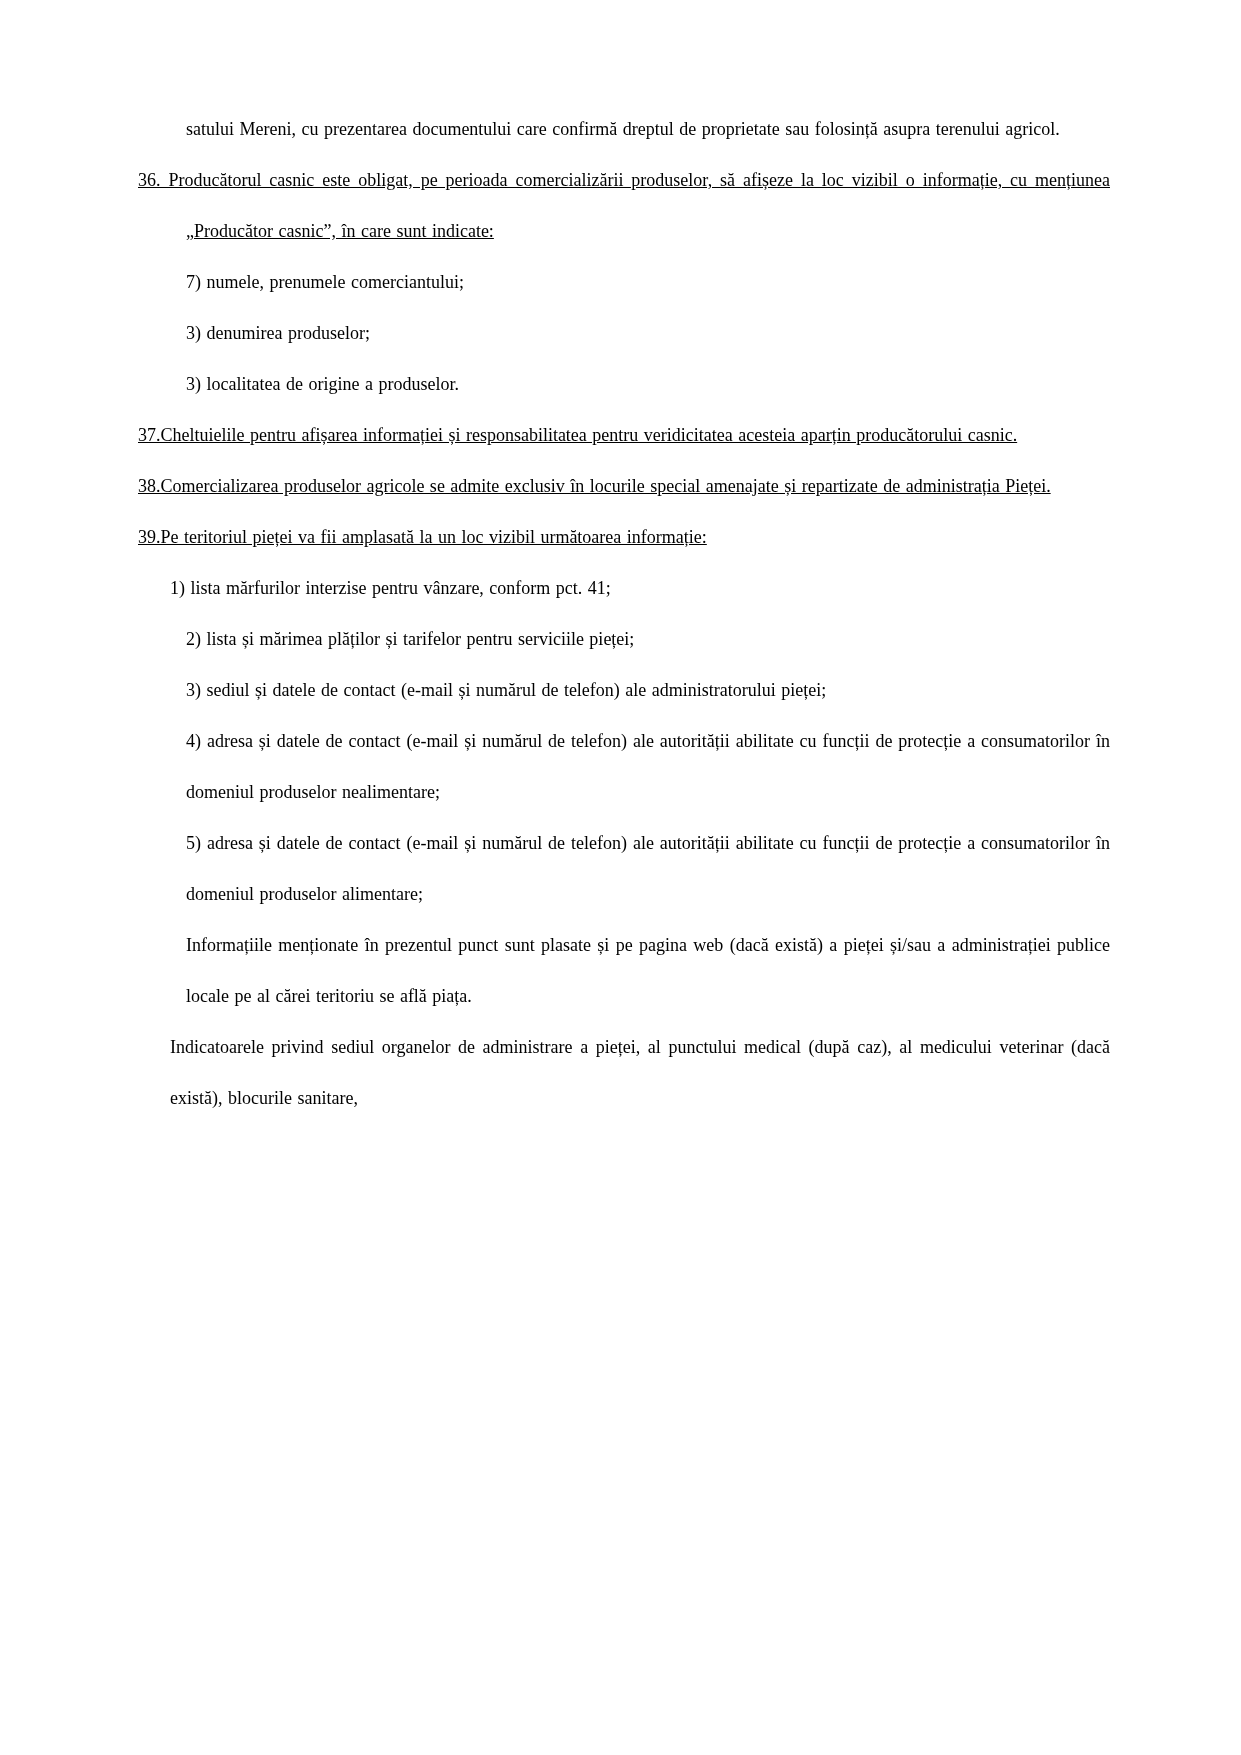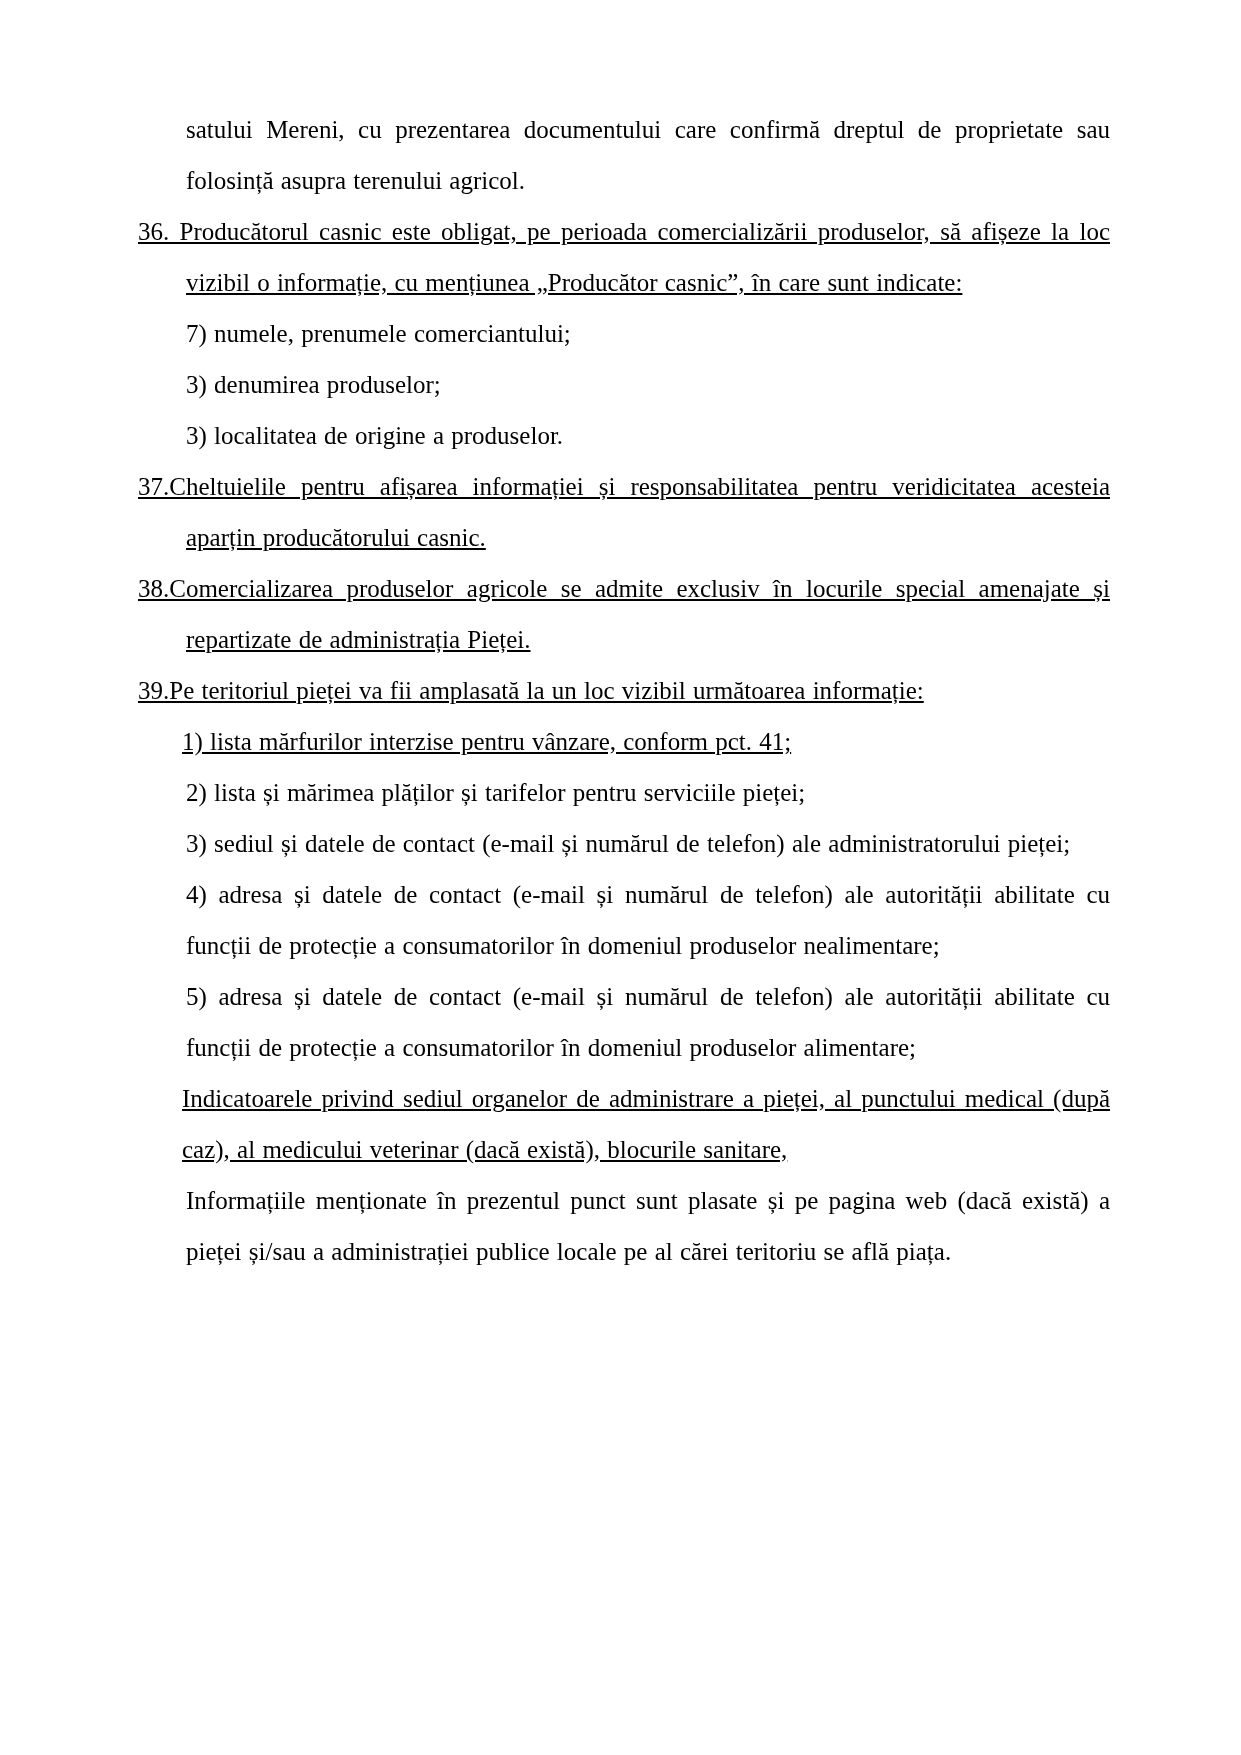--- a/index.html
+++ b/index.html
@@ -23,56 +23,55 @@
     height: 1755px;
     background: #ffffff;
   }
   .doc-body {
     position: absolute;
     top: 104px;
     left: 138px;
     width: 972px;
   }
   .para {
-    font-size: 25px;
+    font-size: 18px;
     line-height: 51px;
     text-align: justify;
     margin: 0;
     word-spacing: 1px;
   }
   
   .p-numbered {
     padding-left: 48px;
     text-indent: -48px;
     text-decoration: underline;
   }
   
   .p-indented {
     margin-left: 48px;
   }
   
   .p-extra {
-    margin-left: 44px;
-    text-decoration: underline;
+    margin-left: 32px;
   }
 </style>
 </head>
 <body>
 
 <div class="page">
   <div class="doc-body">
       <div class="para p-indented">satului Mereni, cu prezentarea documentului care confirmă dreptul de proprietate sau folosință asupra terenului agricol.</div>
       <div class="para p-numbered">36. Producătorul casnic este obligat, pe perioada comercializării produselor, să afișeze la loc vizibil o informație, cu mențiunea „Producător casnic”, în care sunt indicate:</div>
       <div class="para p-indented">7) numele, prenumele comerciantului;</div>
       <div class="para p-indented">3) denumirea produselor;</div>
       <div class="para p-indented">3) localitatea de origine a produselor.</div>
       <div class="para p-numbered">37.Cheltuielile pentru afișarea informației și responsabilitatea pentru veridicitatea acesteia aparțin producătorului casnic.</div>
       <div class="para p-numbered">38.Comercializarea produselor agricole se admite exclusiv în locurile special amenajate și repartizate de administrația Pieței.</div>
       <div class="para p-numbered">39.Pe teritoriul pieței va fii amplasată la un loc vizibil următoarea informație:</div>
       <div class="para p-indented p-extra">1) lista mărfurilor interzise pentru vânzare, conform pct. 41;</div>
       <div class="para p-indented">2) lista și mărimea plăților și tarifelor pentru serviciile pieței;</div>
       <div class="para p-indented">3) sediul și datele de contact (e-mail și numărul de telefon) ale administratorului pieței;</div>
       <div class="para p-indented">4) adresa și datele de contact (e-mail și numărul de telefon) ale autorității abilitate cu funcții de protecție a consumatorilor în domeniul produselor nealimentare;</div>
       <div class="para p-indented">5) adresa și datele de contact (e-mail și numărul de telefon) ale autorității abilitate cu funcții de protecție a consumatorilor în domeniul produselor alimentare;</div>
+      <div class="para p-indented">Informațiile menționate în prezentul punct sunt plasate și pe pagina web (dacă există) a pieței și/sau a administrației publice locale pe al cărei teritoriu se află piața.</div>
       <div class="para p-indented p-extra">Indicatoarele privind sediul organelor de administrare a pieței, al punctului medical (după caz), al medicului veterinar (dacă există), blocurile sanitare,</div>
-      <div class="para p-indented">Informațiile menționate în prezentul punct sunt plasate și pe pagina web (dacă există) a pieței și/sau a administrației publice locale pe al cărei teritoriu se află piața.</div>
     </div>
 </div>
 
 </body></html>

